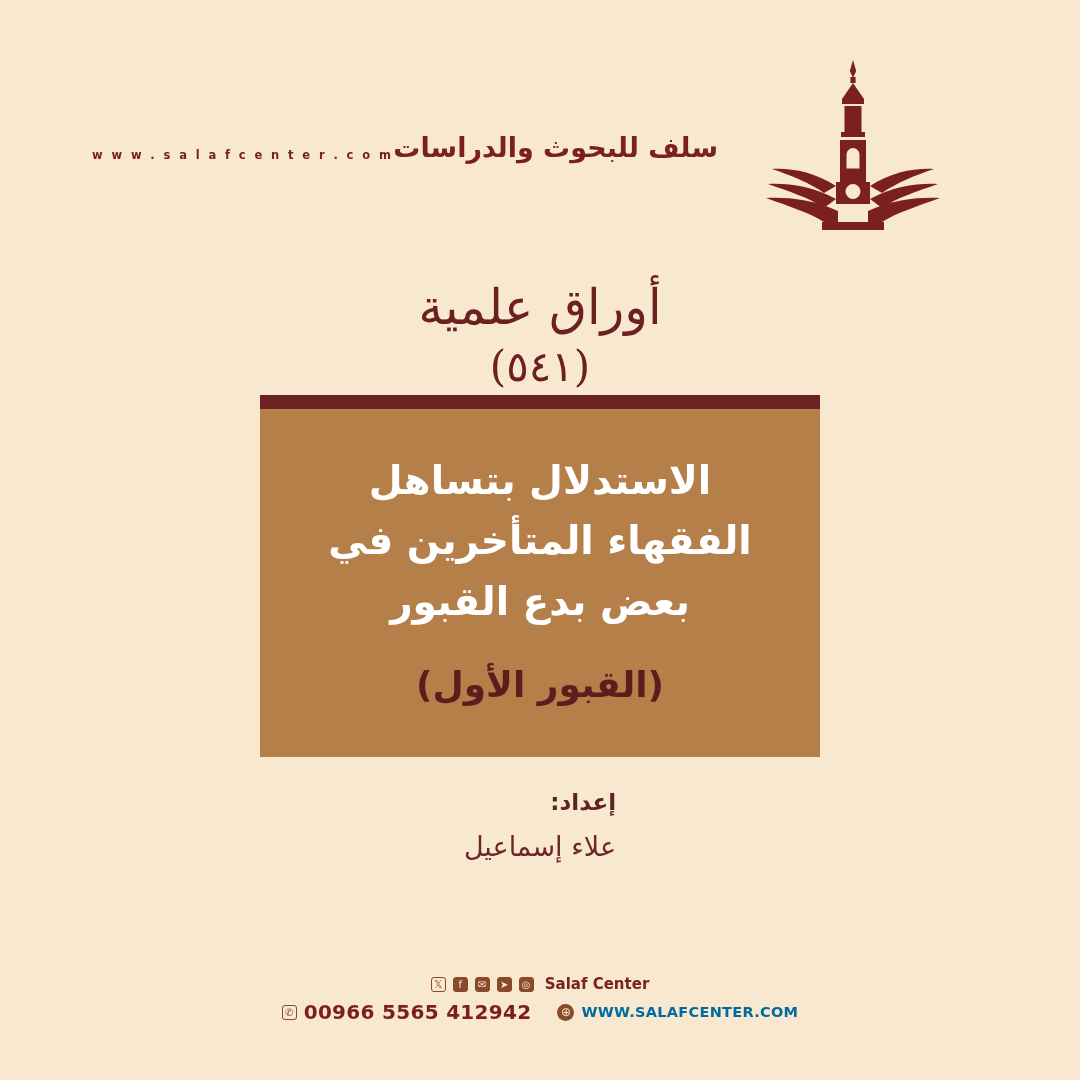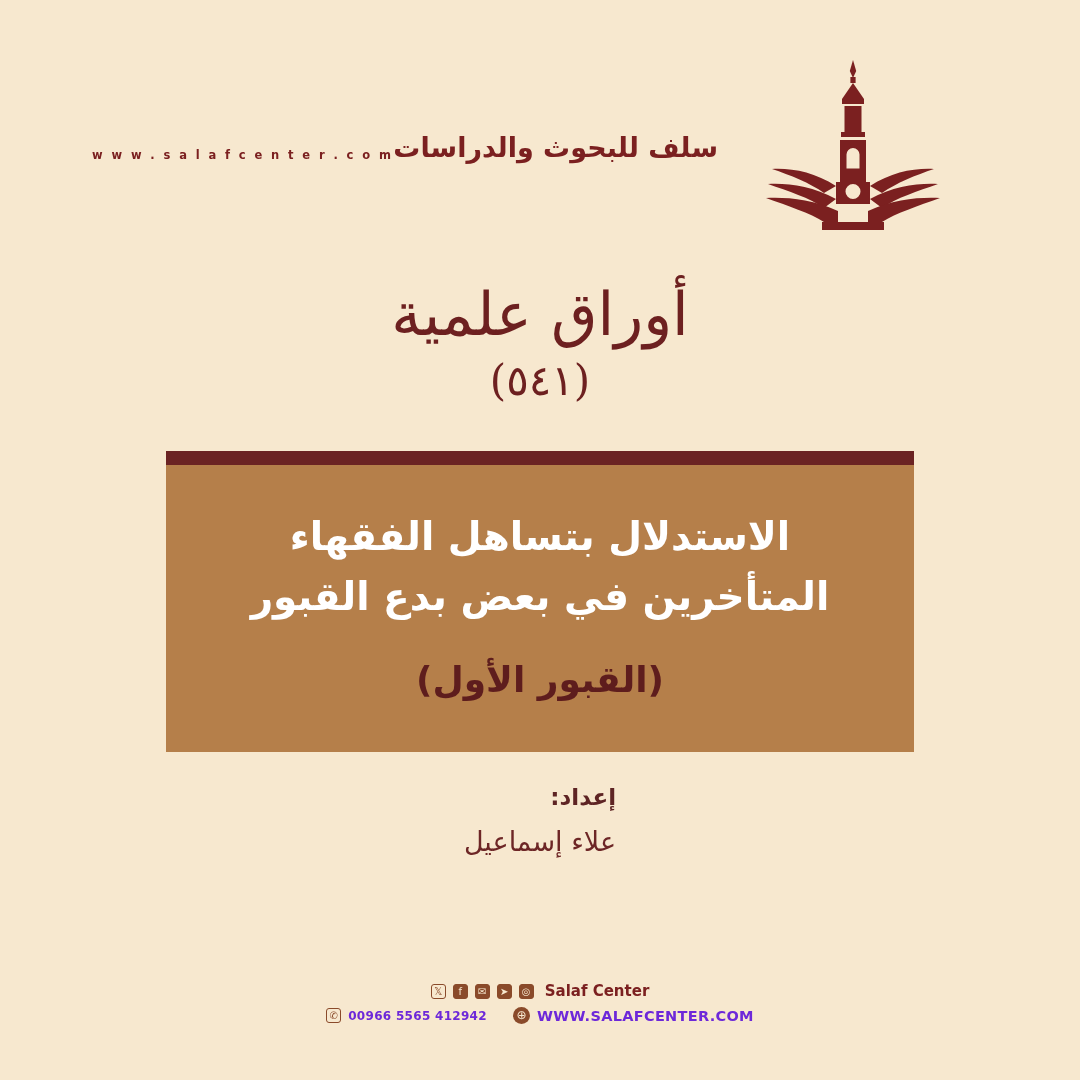--- a/index.html
+++ b/index.html
@@ -56,36 +56,35 @@
     direction: ltr;
   }
 
   
   .series-block {
     margin-top: 44px;
     text-align: center;
     color: #6d2020;
   }
   .series-title {
-    font-size: 60px;
+    font-size: 49px;
     font-weight: normal;
     line-height: 1.25;
     font-family: "DejaVu Serif", "Liberation Serif", serif;
   }
   .series-number {
     font-size: 42px;
     line-height: 1.3;
     margin-top: 2px;
     font-family: "DejaVu Serif", "Liberation Serif", serif;
   }
 
   
   .title-card {
-    margin-top: 42px;
-    width: 748px;
+    width: 560px;
     background: #b57f4a;
     border-top: 14px solid #6b2323;
     box-sizing: border-box;
     padding: 42px 34px 46px 34px;
     text-align: center;
     color: #ffffff;
   }
   .title-main {
     font-size: 39px;
     font-weight: bold;
@@ -161,28 +160,28 @@
     border-color: #8a4a2a;
   }
   .footer-brand {
     color: #7b2020;
     font-size: 15px;
     font-weight: bold;
     margin-left: 4px;
     direction: ltr;
   }
   .footer-phone {
-    color: #6d28d9;
-    font-size: 12px;
+    color: #7f1d1d;
+    font-size: 20px;
     font-weight: bold;
     direction: ltr;
     letter-spacing: 0.3px;
   }
   .footer-site {
-    color: #6d28d9;
+    color: #0369a1;
     font-size: 14.5px;
     font-weight: bold;
     letter-spacing: 0.3px;
     direction: ltr;
   }
   .globe {
     width: 17px;
     height: 17px;
     border-radius: 50%;
     background: #8a4a2a;

